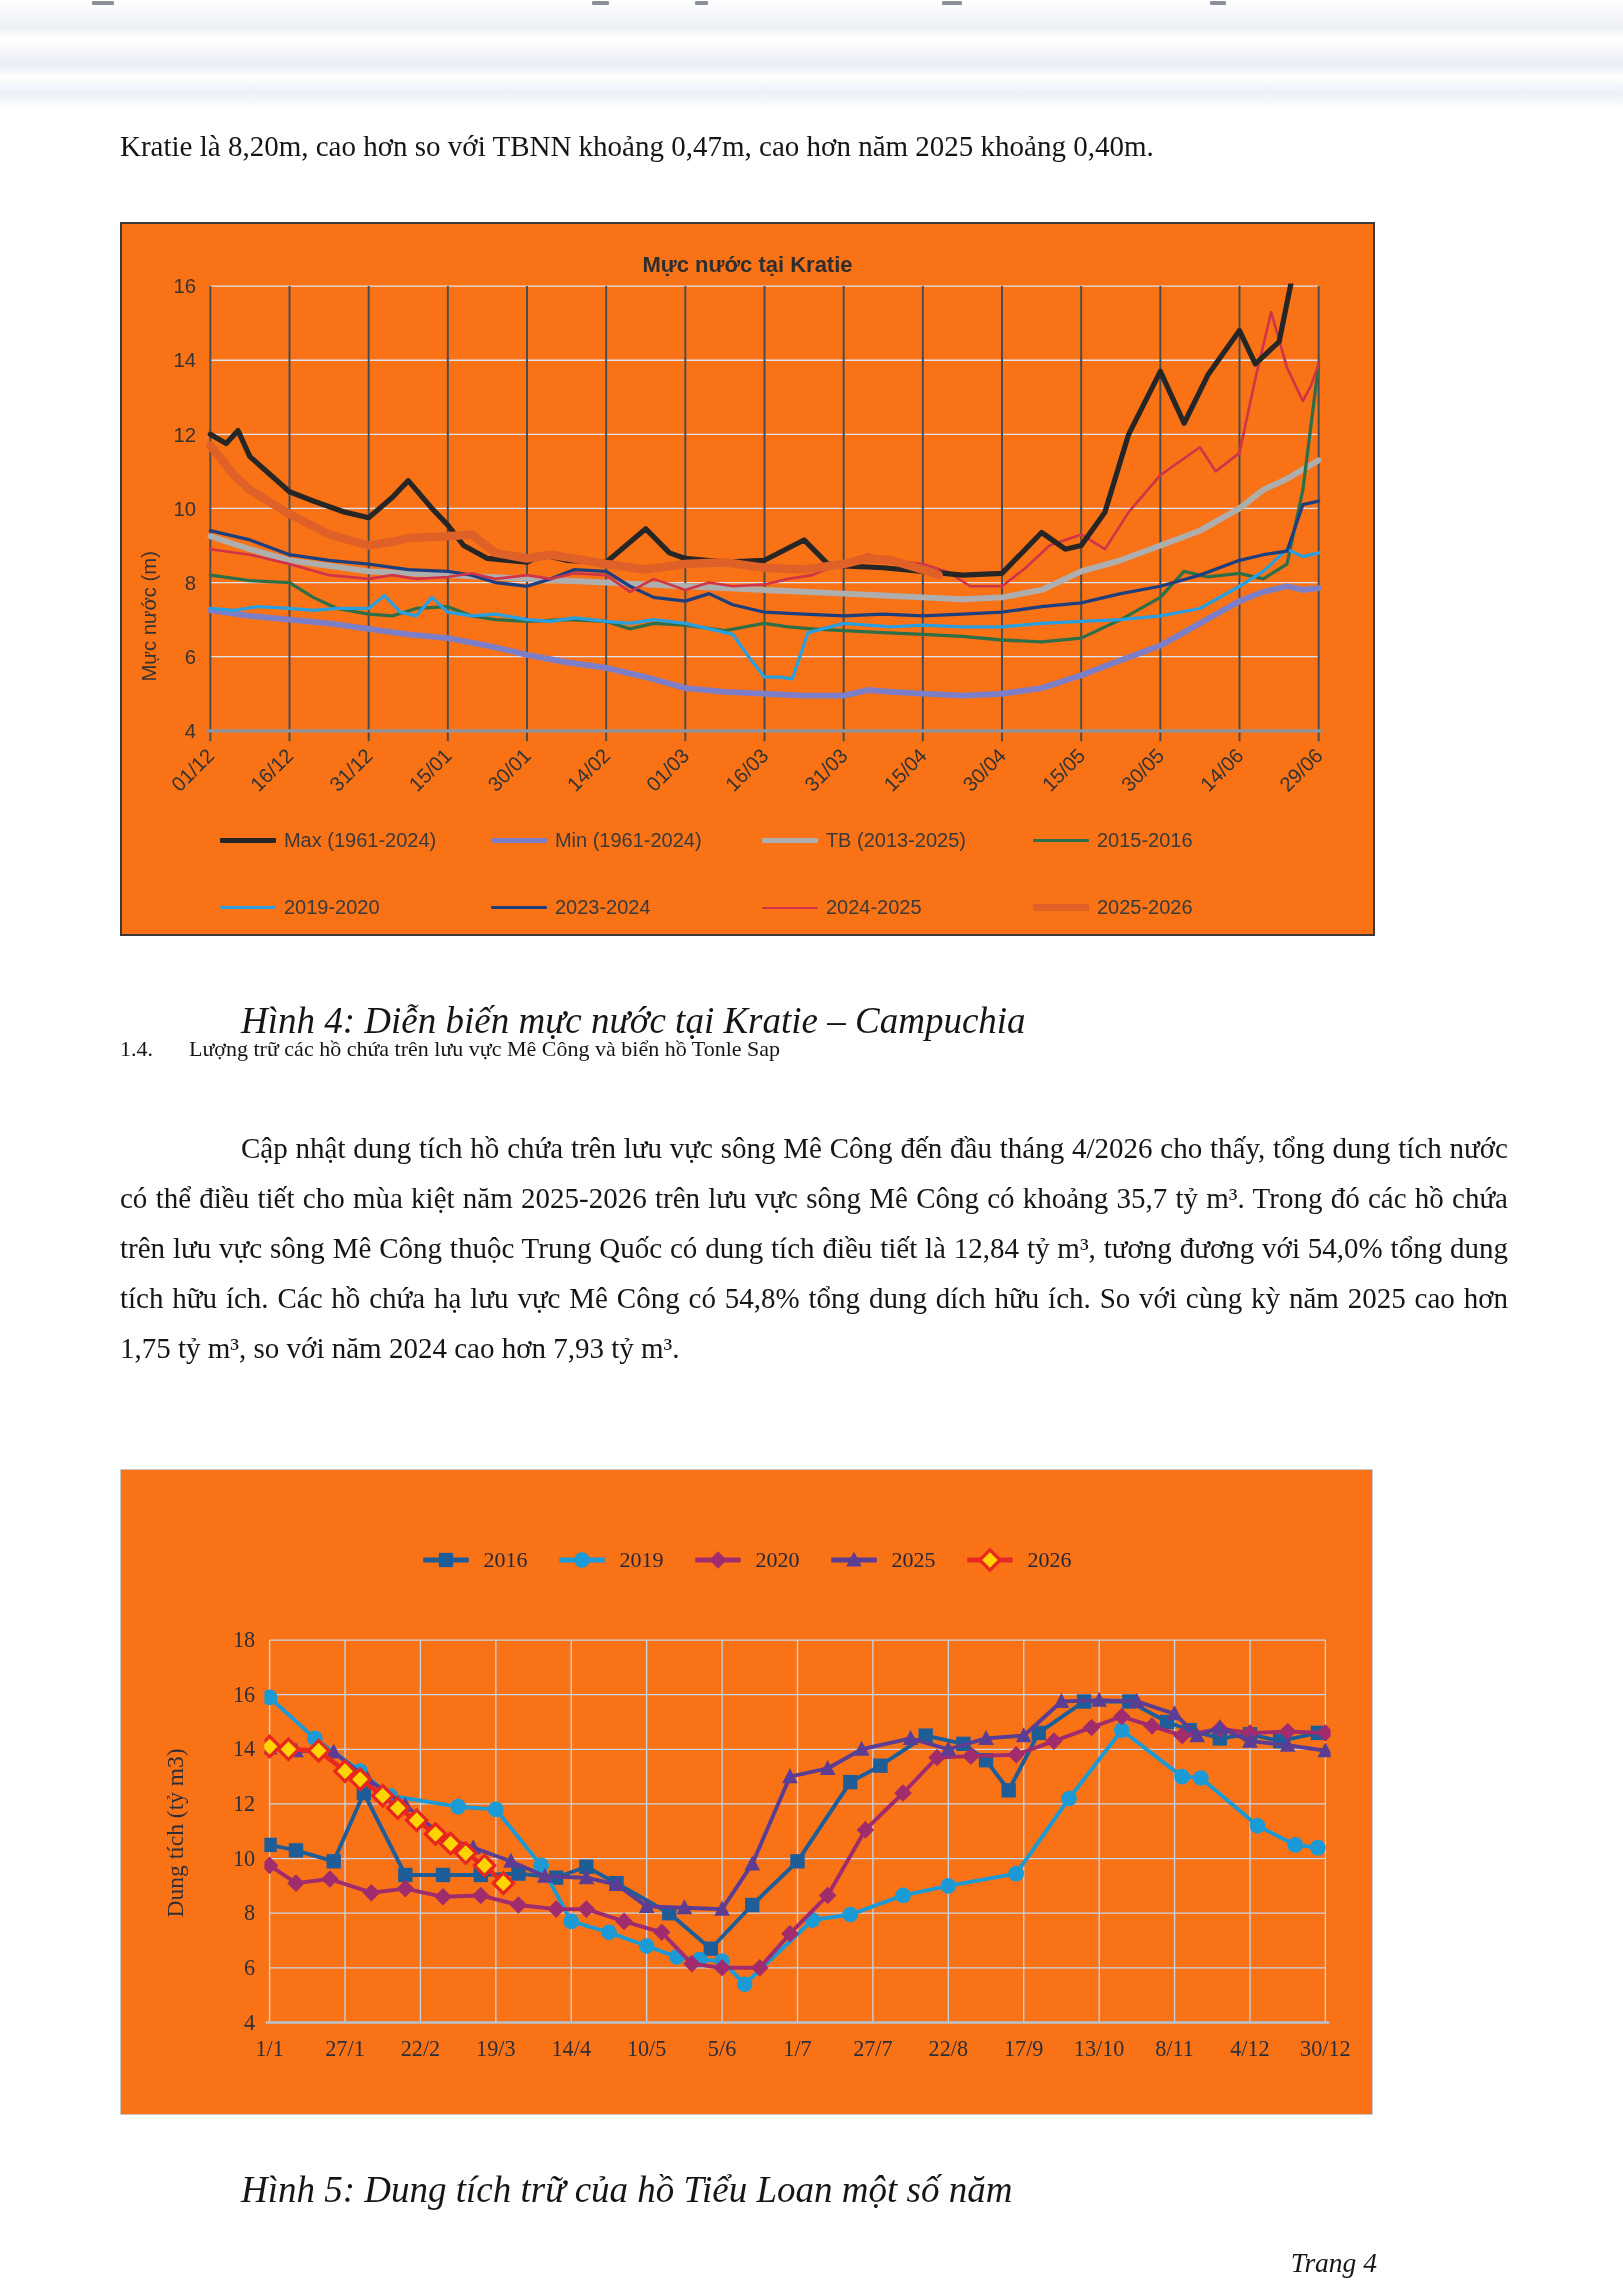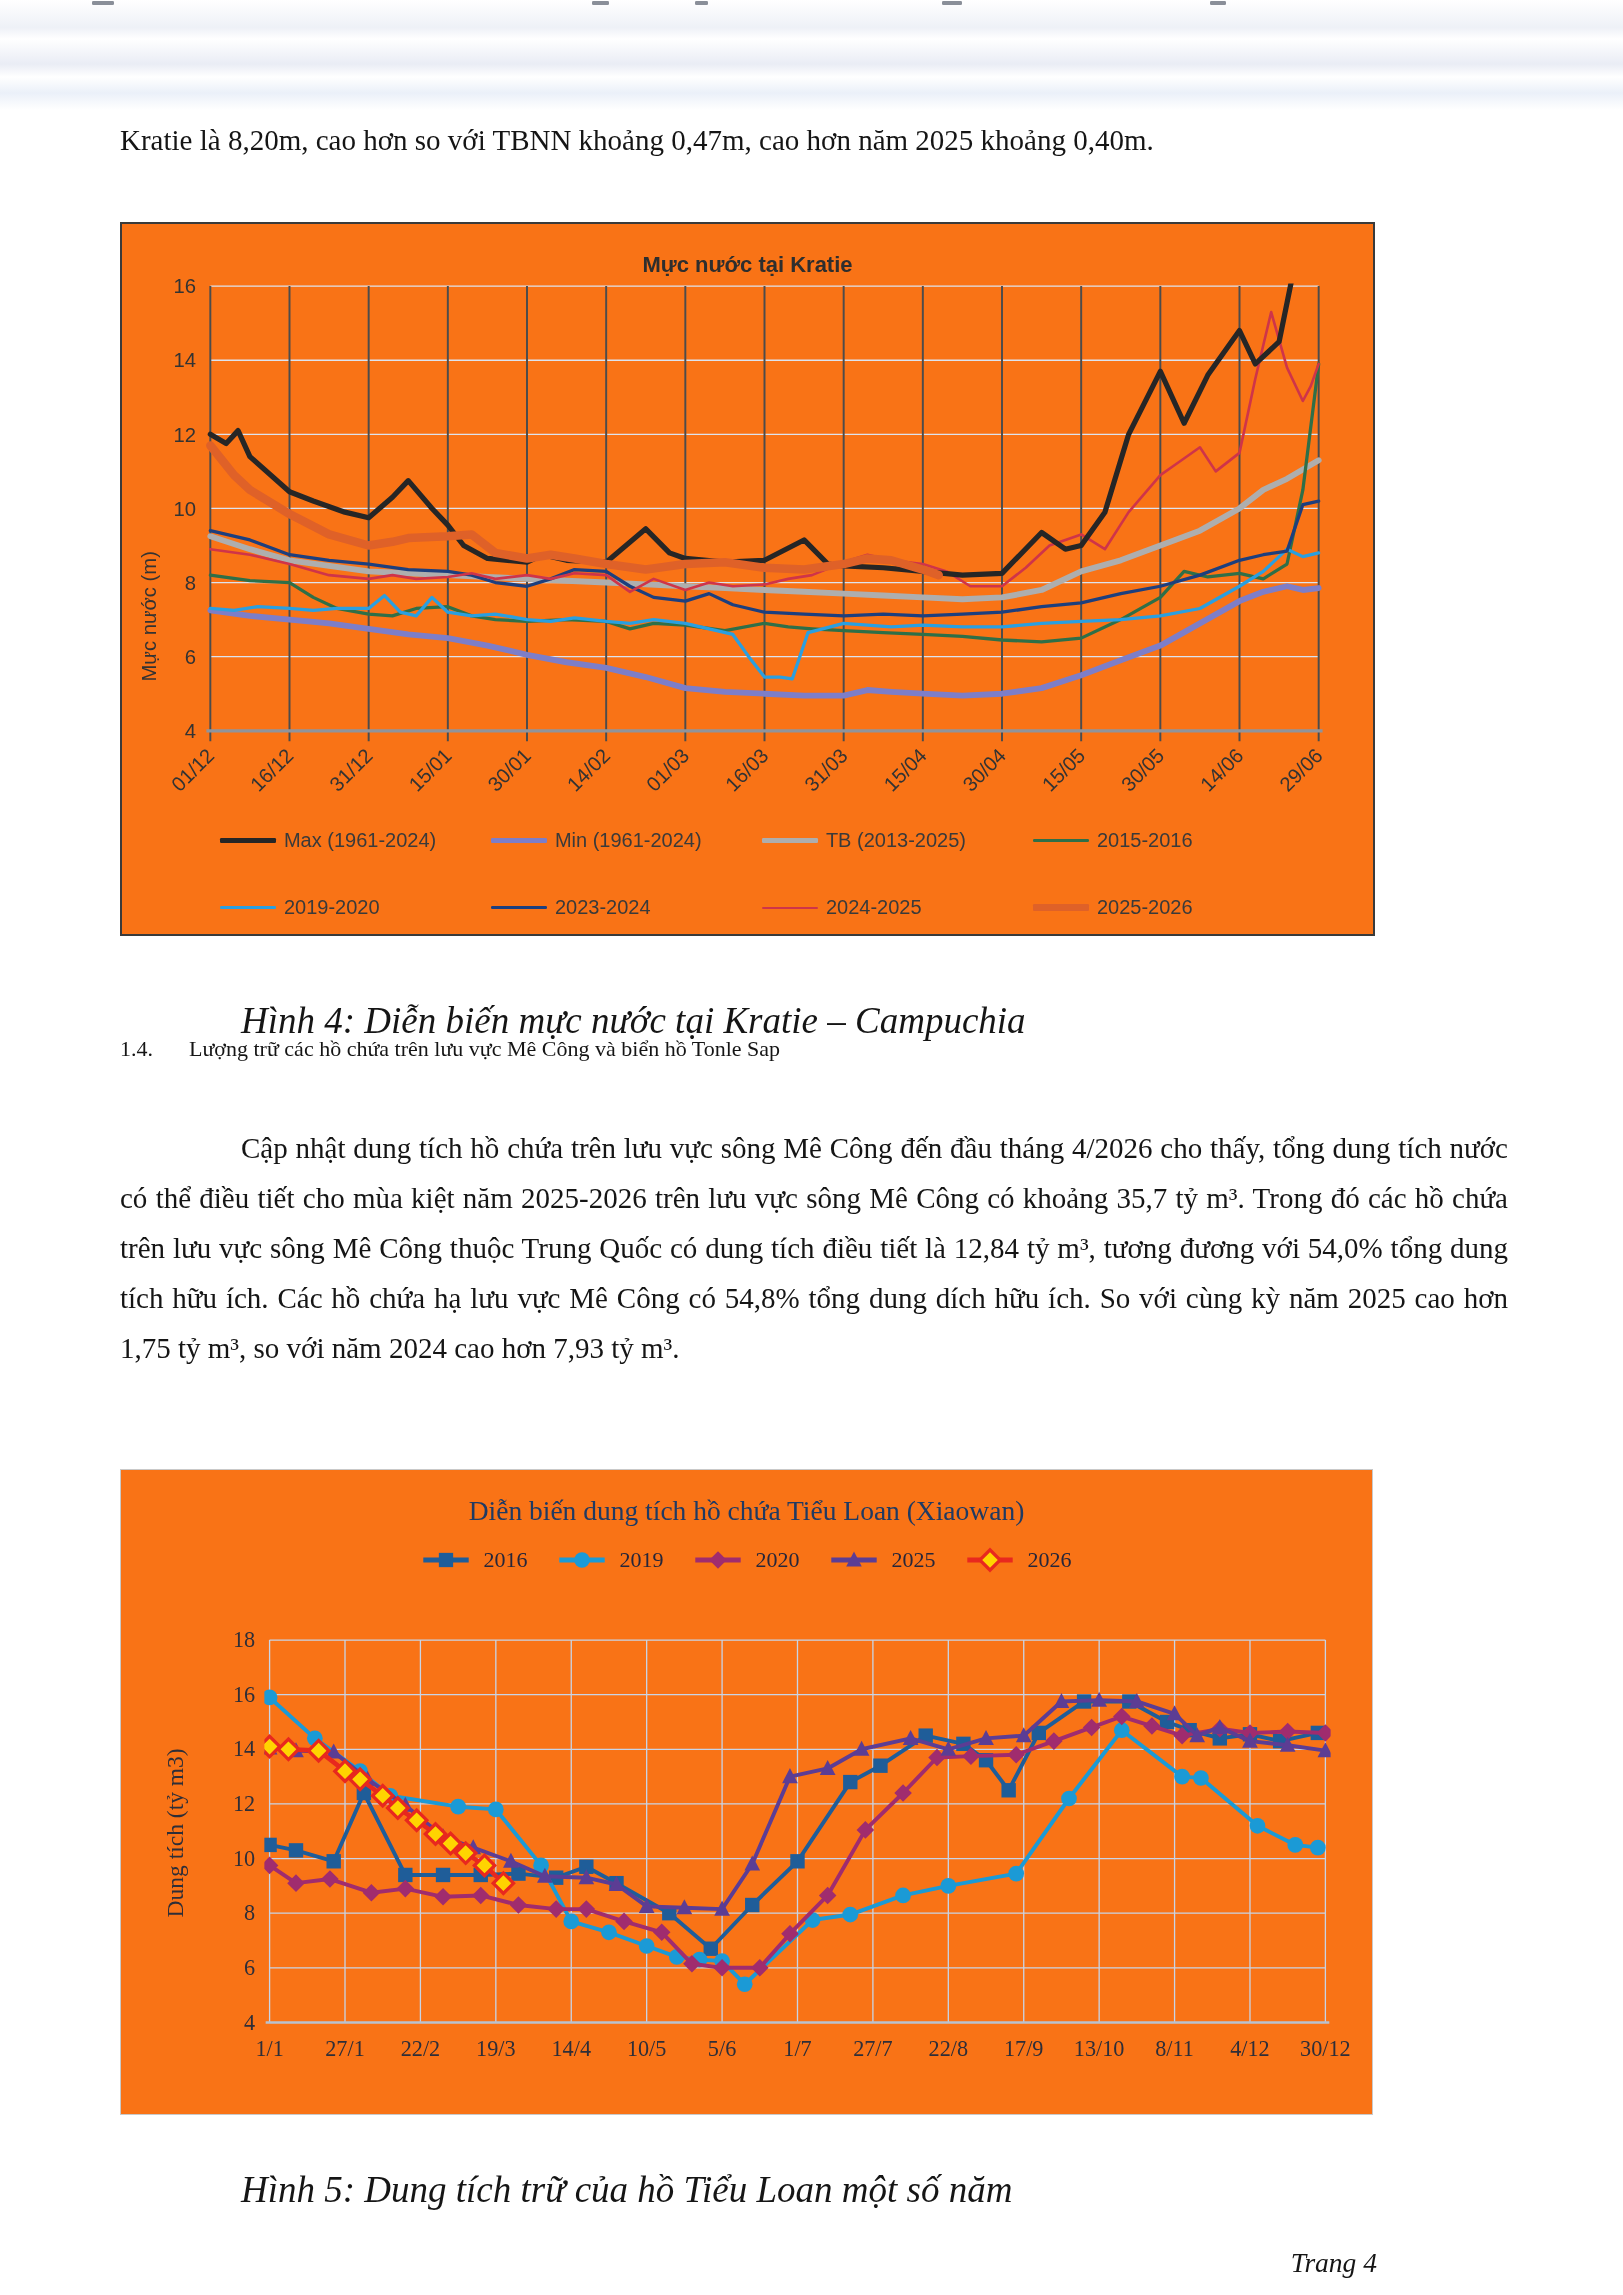--- a/index.html
+++ b/index.html
@@ -34,21 +34,21 @@
   .legend2{position:absolute;left:0;top:77px;width:100%;display:flex;justify-content:center;
      gap:30px;font-size:22px;color:#26263a;align-items:center;}
   .legend2 .item{display:flex;align-items:center;gap:14px;}
   .legend2 svg{position:static;}
   .caption{position:absolute;left:241px;font-style:italic;font-size:37px;}
   #caption4{top:962px;}
   #caption5{top:2131px;}
   .heading{position:absolute;left:120px;top:1018px;width:1388px;font-weight:normal;font-size:22px;}
   .heading .hnum{display:inline-block;width:69px;}
   #body-para{top:1094px;}
-  #intro-para{top:86px;}
+  #intro-para{top:92px;}
   .footer{position:absolute;right:247px;top:2219px;font-style:italic;font-size:27.5px;}
 </style>
 </head>
 <body>
 
 <div class="artifact-band"></div>
 <div class="artifact-dash" style="left:92px;width:22px;"></div>
 <div class="artifact-dash" style="left:592px;width:17px;"></div>
 <div class="artifact-dash" style="left:695px;width:13px;"></div>
 <div class="artifact-dash" style="left:942px;width:19.6px;"></div>
@@ -170,21 +170,20 @@
     </div>
 </div>
 
 <p id="caption4" class="caption">Hình 4: Diễn biến mực nước tại Kratie – Campuchia</p>
 
 <h2 class="heading"><span class="hnum">1.4.</span><span>Lượng trữ các hồ chứa trên lưu vực Mê Công và biển hồ Tonle Sap</span></h2>
 
 <p id="body-para" class="para indent">Cập nhật dung tích hồ chứa trên lưu vực sông Mê Công đến đầu tháng 4/2026 cho thấy, tổng dung tích nước có thể điều tiết cho mùa kiệt năm 2025-2026 trên lưu vực sông Mê Công có khoảng 35,7 tỷ m³. Trong đó các hồ chứa trên lưu vực sông Mê Công thuộc Trung Quốc có dung tích điều tiết là 12,84 tỷ m³, tương đương với 54,0% tổng dung tích hữu ích. Các hồ chứa hạ lưu vực Mê Công có 54,8% tổng dung dích hữu ích. So với cùng kỳ năm 2025 cao hơn 1,75 tỷ m³, so với năm 2024 cao hơn 7,93 tỷ m³.</p>
 
 <div id="figure5" class="figure-box">
-  <div class="fig5-title">Diễn biến dung tích hồ chứa Tiểu Loan (Xiaowan)</div>
   <div class="legend2" id="legend2">
       <span class="item">
         <svg width="48" height="26" viewBox="0 0 74 40">
           <line x1="2" y1="20" x2="72" y2="20" stroke="#1f5d99" stroke-width="8"></line>
           <rect x="26" y="9" width="22" height="22" fill="#1f5d99"></rect>
         </svg>
         <span>2016</span>
       </span>
       <span class="item">
         <svg width="48" height="26" viewBox="0 0 74 40">

